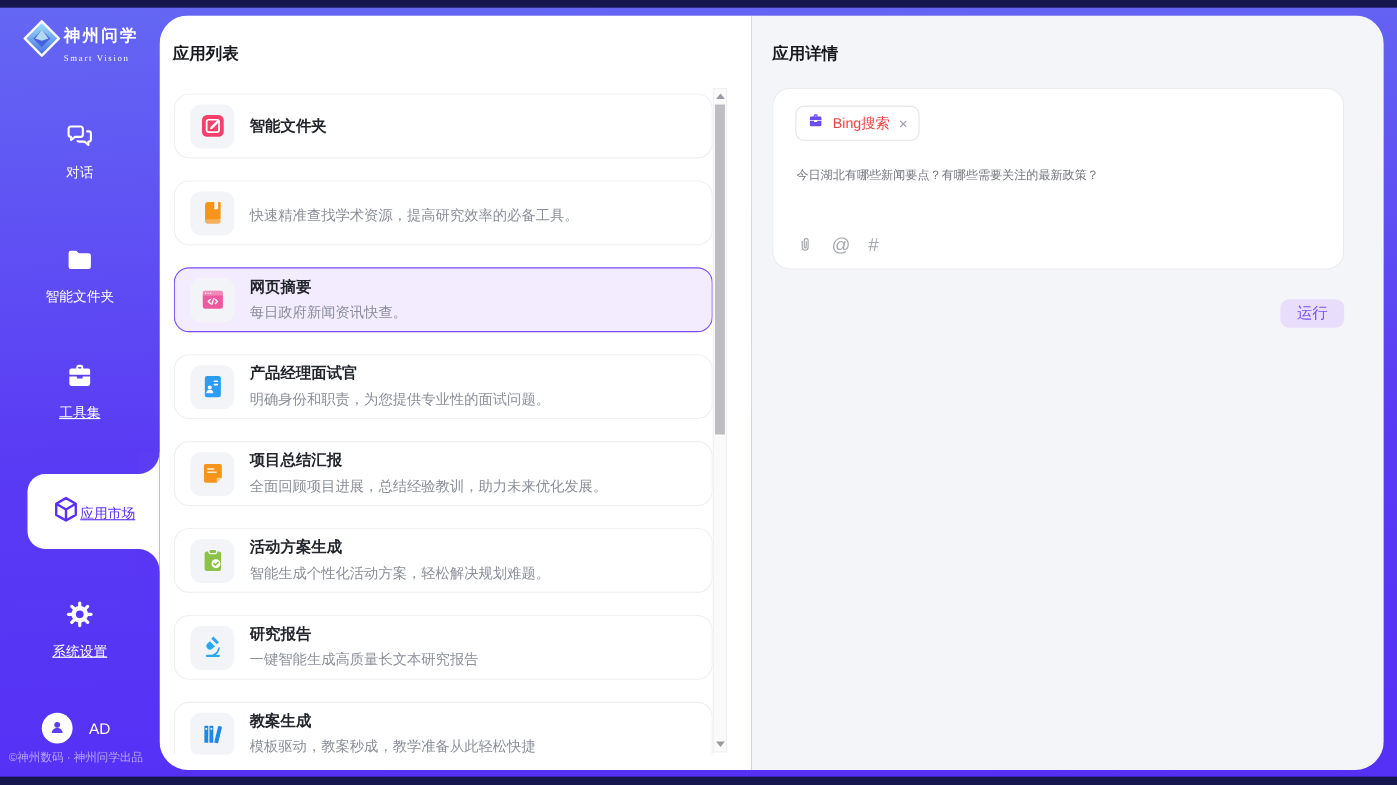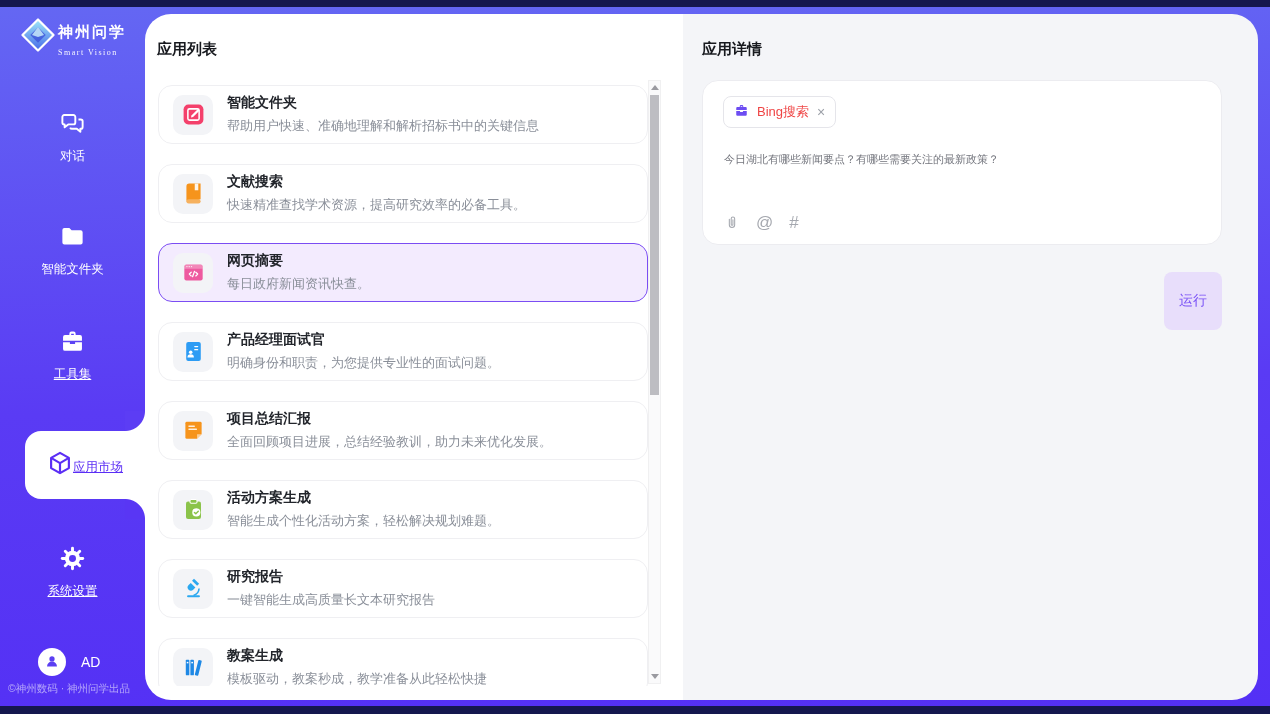--- a/index.html
+++ b/index.html
@@ -66,21 +66,21 @@
   .tool-tag{position:absolute;left:20px;top:15px;height:30px;border:1px solid #E5E5EA;border-radius:8px;
             display:inline-flex;align-items:center;gap:8px;padding:0 10px;background:#fff;cursor:pointer;}
   .tool-tag svg{width:15px;height:15px;}
   .tag-label{font-size:13px;color:#ef4444;}
   .tag-close{font-size:14px;color:#9CA0A8;cursor:pointer;line-height:1;}
   .prompt-text{position:absolute;left:21px;top:71px;right:20px;font-size:11px;color:#74767E;cursor:text;}
   .attach-row{position:absolute;left:21px;bottom:13px;display:flex;gap:16px;align-items:center;color:#A5A8AF;}
   .attach-row .glyph{font-size:17px;line-height:1;cursor:pointer;}
   .attach-row svg{width:16px;height:16px;display:block;cursor:pointer;}
   .run-btn{position:absolute;right:36px;top:258px;background:#E8DEFB;color:#7A52F6;font-size:14px;
-           padding:20px 15px;border-radius:8px;border:none;cursor:pointer;
+           padding:4px 15px;border-radius:8px;border:none;cursor:pointer;
            font-family:"Liberation Sans","DejaVu Sans",sans-serif;}
 </style>
 </head>
 <body>
 
 <div class="frame"></div>
 
 <div class="sidebar">
   <div class="logo">
     <span>
@@ -173,34 +173,32 @@
   <div class="card">
     <div class="icon-box">
             <svg viewBox="0 0 24 24">
               <rect x="2.5" y="2.5" width="19" height="19" rx="4.5" fill="#F4406B"></rect>
               <rect x="6.6" y="6.6" width="10.8" height="10.8" rx="1.6" fill="none" stroke="#fff" stroke-width="1.5"></rect>
               <path d="M9.6 14.9l.4-2 6.3-6.3 1.6 1.6-6.3 6.3z" fill="#fff"></path>
             </svg>
           </div>
     <div class="card-text">
       <div class="card-title">智能文件夹</div>
-      <div class="card-desc">帮助用户快速、准确地理解和解析招标书中的关键信息</div>
     </div>
   </div>
 
   <div class="card">
     <div class="icon-box">
             <svg viewBox="0 0 24 24">
               <path d="M5.2 5.2A2.7 2.7 0 0 1 7.9 2.5h10.9v15.1H7.9a2.7 2.7 0 0 0-2.7 2.7z" fill="#F6941C"></path>
               <rect x="5.2" y="17.3" width="13.6" height="4.2" rx="2.1" fill="#F6941C" opacity=".7"></rect>
               <rect x="13.2" y="2.5" width="3.4" height="6.4" fill="#fff" opacity=".9"></rect>
             </svg>
           </div>
     <div class="card-text">
-      <div class="card-title">文献搜索</div>
       <div class="card-desc">快速精准查找学术资源，提高研究效率的必备工具。</div>
     </div>
   </div>
 
   <div class="card selected">
     <div class="icon-box">
             <svg viewBox="0 0 24 24">
               <rect x="3.2" y="4.2" width="17.6" height="15.6" rx="2" fill="#EE5A9F"></rect>
               <path d="M3.2 6.2a2 2 0 0 1 2-2h13.6a2 2 0 0 1 2 2v2.2H3.2z" fill="#fff" opacity=".28"></path>
               <g fill="#fff" opacity=".85">

